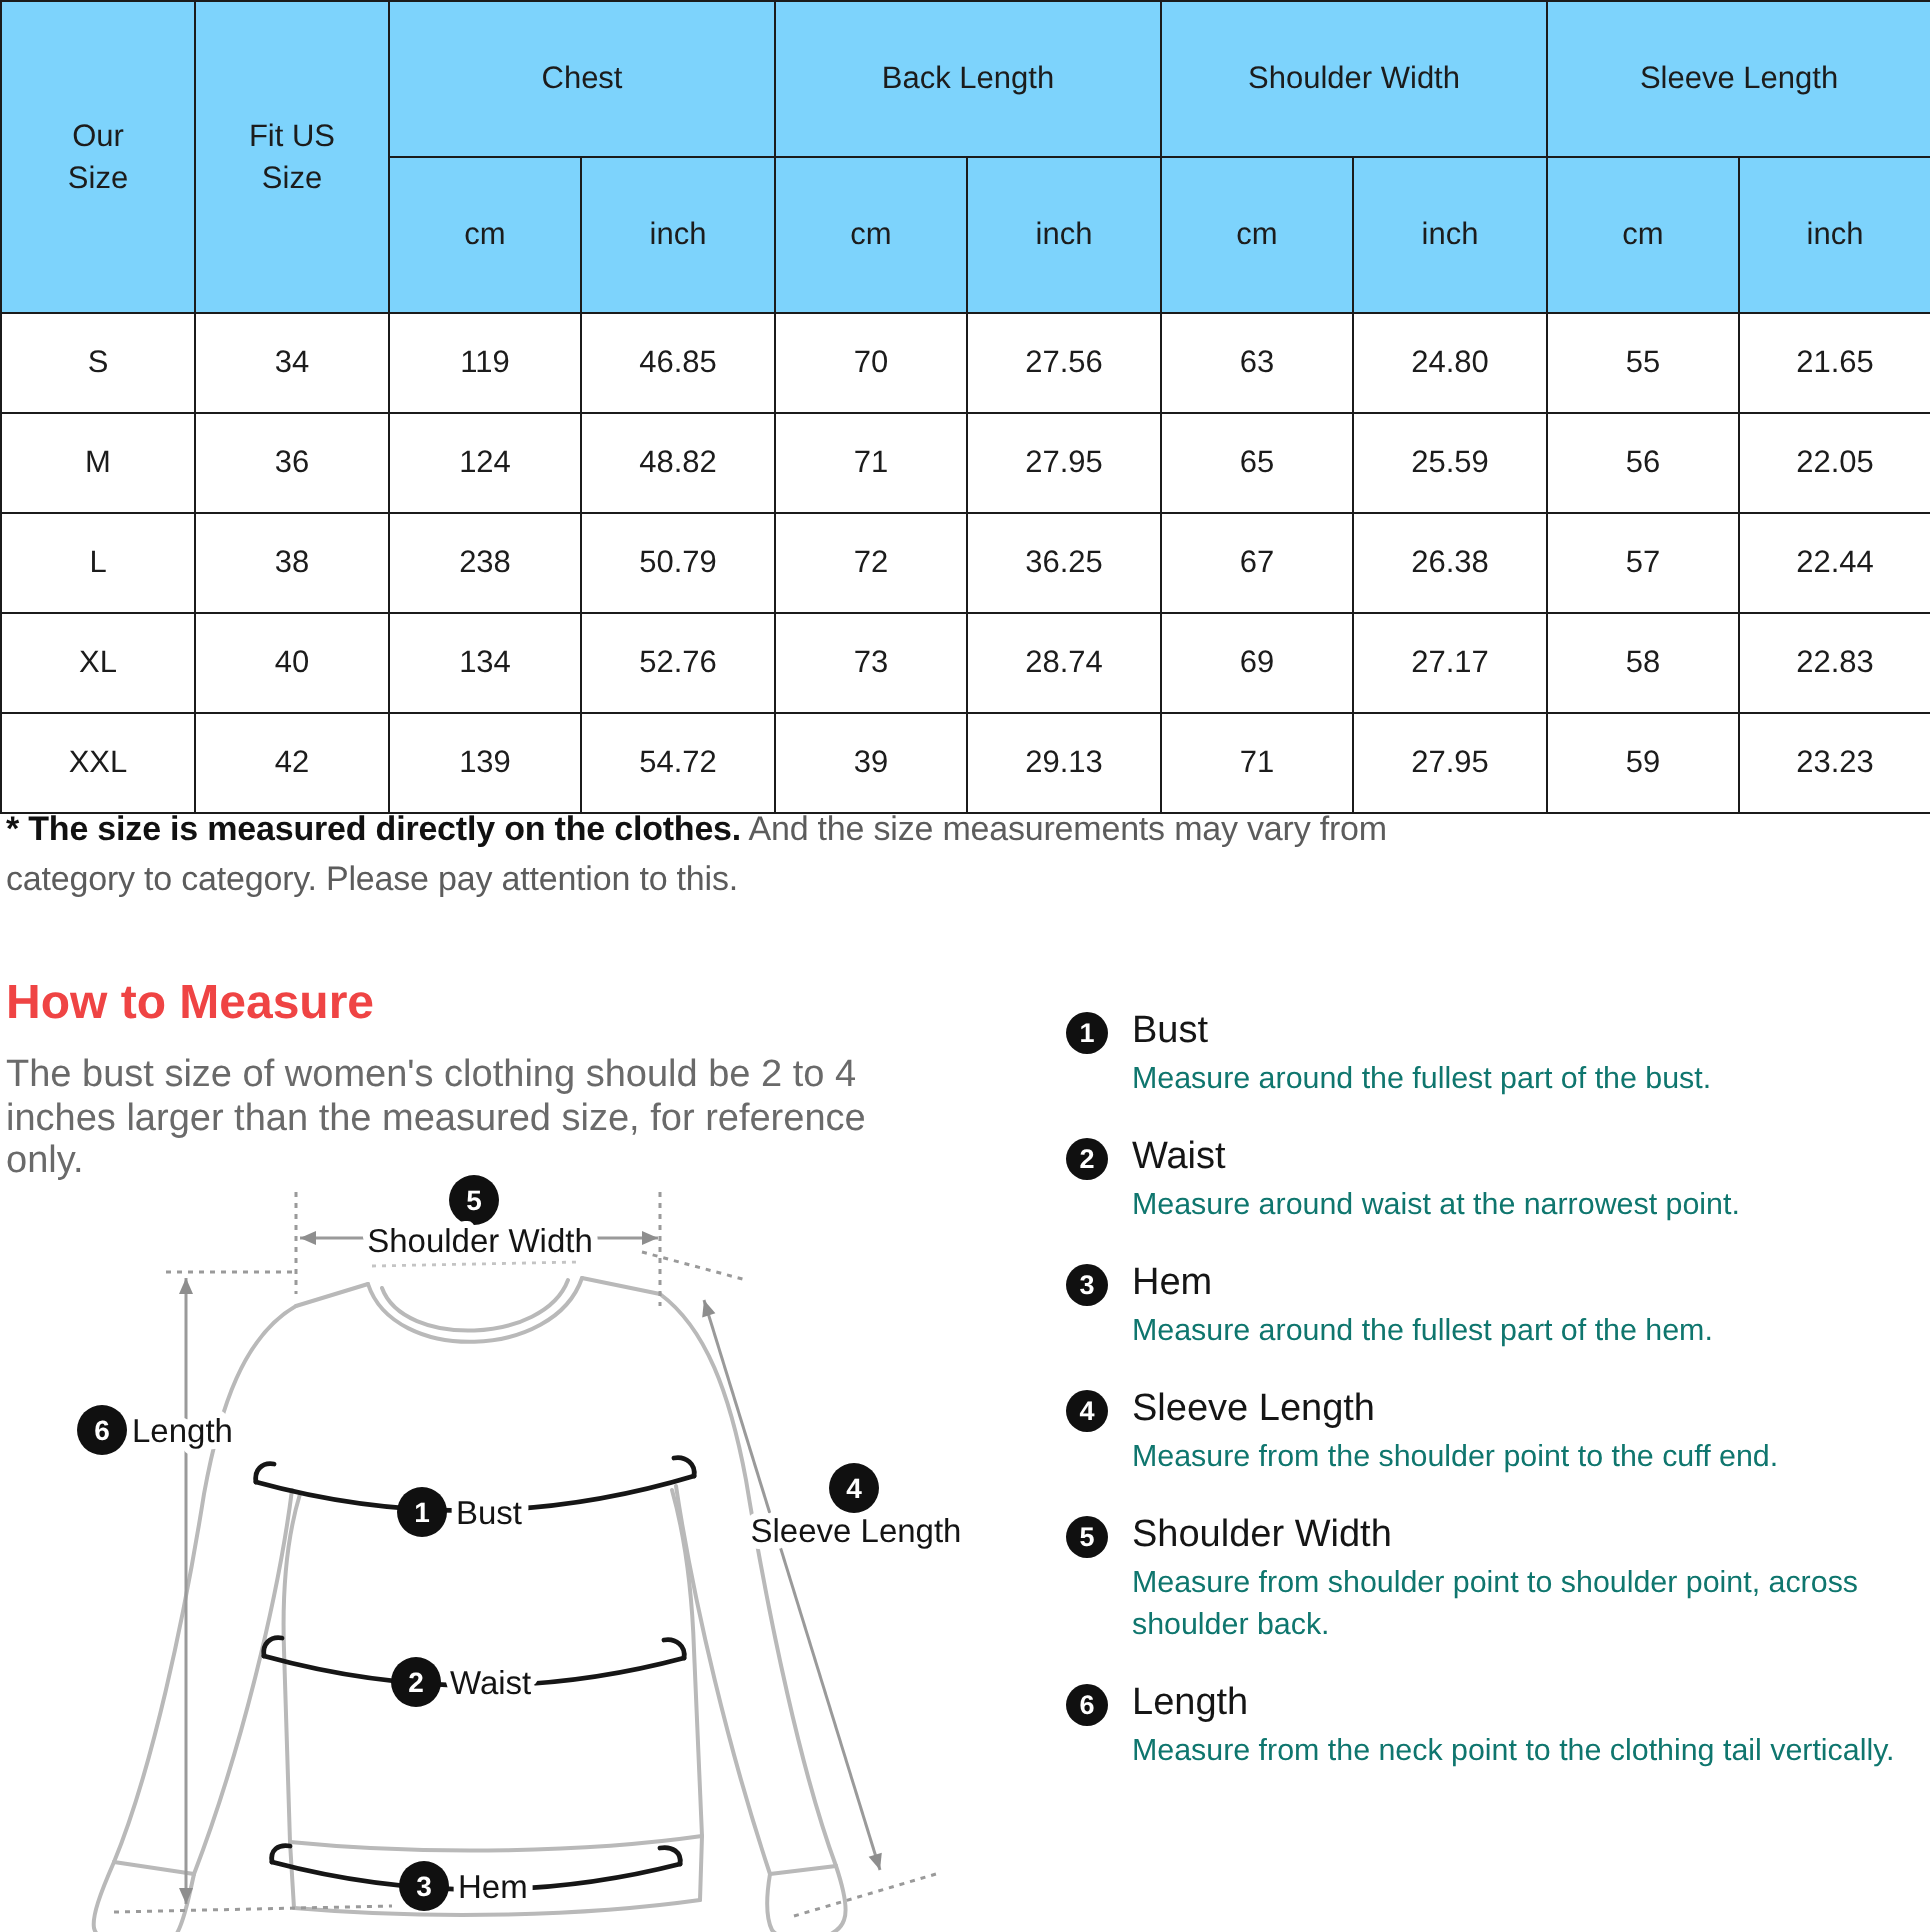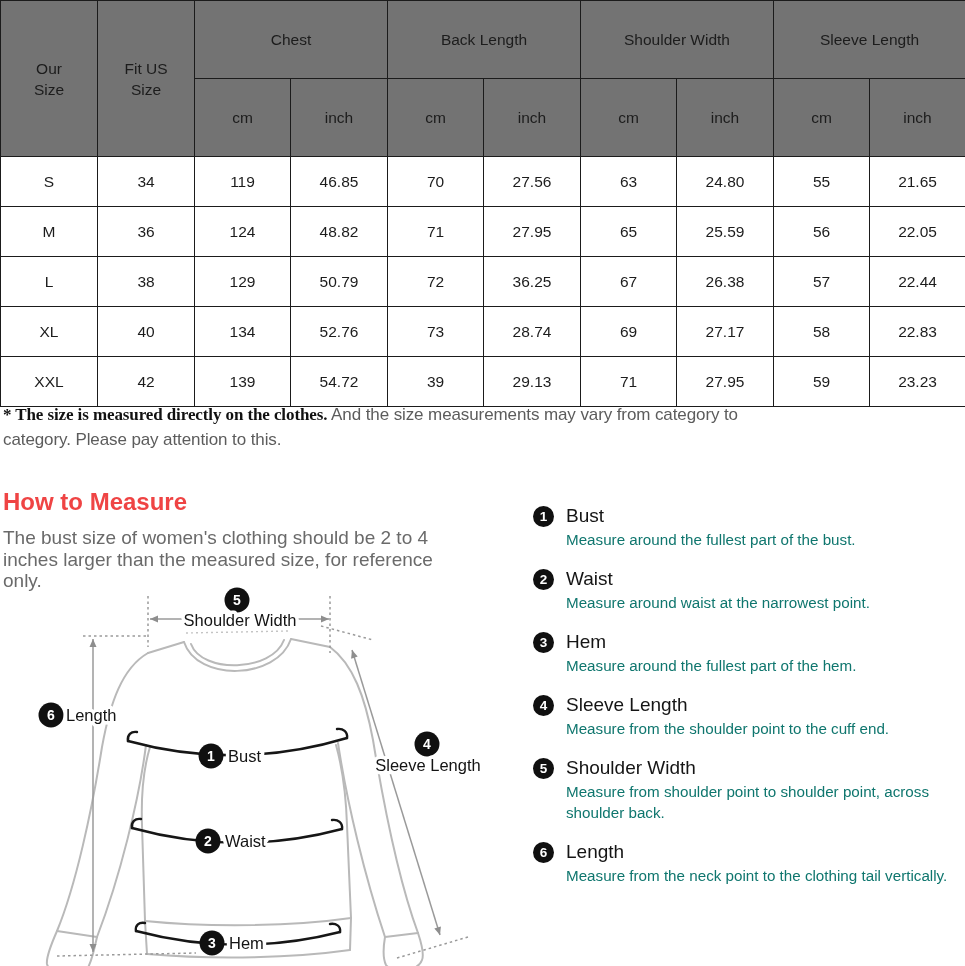--- a/index.html
+++ b/index.html
@@ -10,31 +10,31 @@
   }
   
   table.size-table{
     position:absolute;left:0;top:0;width:965px;
     border-collapse:collapse;table-layout:fixed;
   }
   table.size-table th,table.size-table td{
     border:1px solid #1b1b1b;text-align:center;vertical-align:middle;
     font-size:15.5px;font-weight:400;color:#1c1c1c;padding:0;
   }
-  table.size-table thead th{background:#737373;}
+  table.size-table thead th{background:#7dd3fc;}
   tr.group-row{height:78px;}
   tr.unit-row{height:78px;}
   tbody tr{height:50px;background:#fff;}
   th.span2{white-space:pre-line;line-height:21px;margin-top:43px;}
   
   .note{
     position:absolute;left:3px;top:402px;width:752px;
     font-size:17px;line-height:25px;letter-spacing:-0.1px;
   }
-  .note .b{font-weight:700;color:#111;font-family:Liberation Serif, serif;}
+  .note .b{font-weight:700;color:#111;}
   .note .g{color:#5c5c5c;}
   
   .htm-title{
     position:absolute;left:3px;top:488px;
     font-size:24px;font-weight:700;color:#ef4444;
   }
   .htm-sub{
     position:absolute;left:3px;top:527px;width:445px;
     font-size:19px;line-height:21.5px;color:#6a6a6a;
   }
@@ -125,21 +125,21 @@
         <td>71</td>
         <td>27.95</td>
         <td>65</td>
         <td>25.59</td>
         <td>56</td>
         <td>22.05</td>
       </tr>
       <tr>
         <td>L</td>
         <td>38</td>
-        <td>129</td>
+        <td>238</td>
         <td>50.79</td>
         <td>72</td>
         <td>36.25</td>
         <td>67</td>
         <td>26.38</td>
         <td>57</td>
         <td>22.44</td>
       </tr>
       <tr>
         <td>XL</td>

